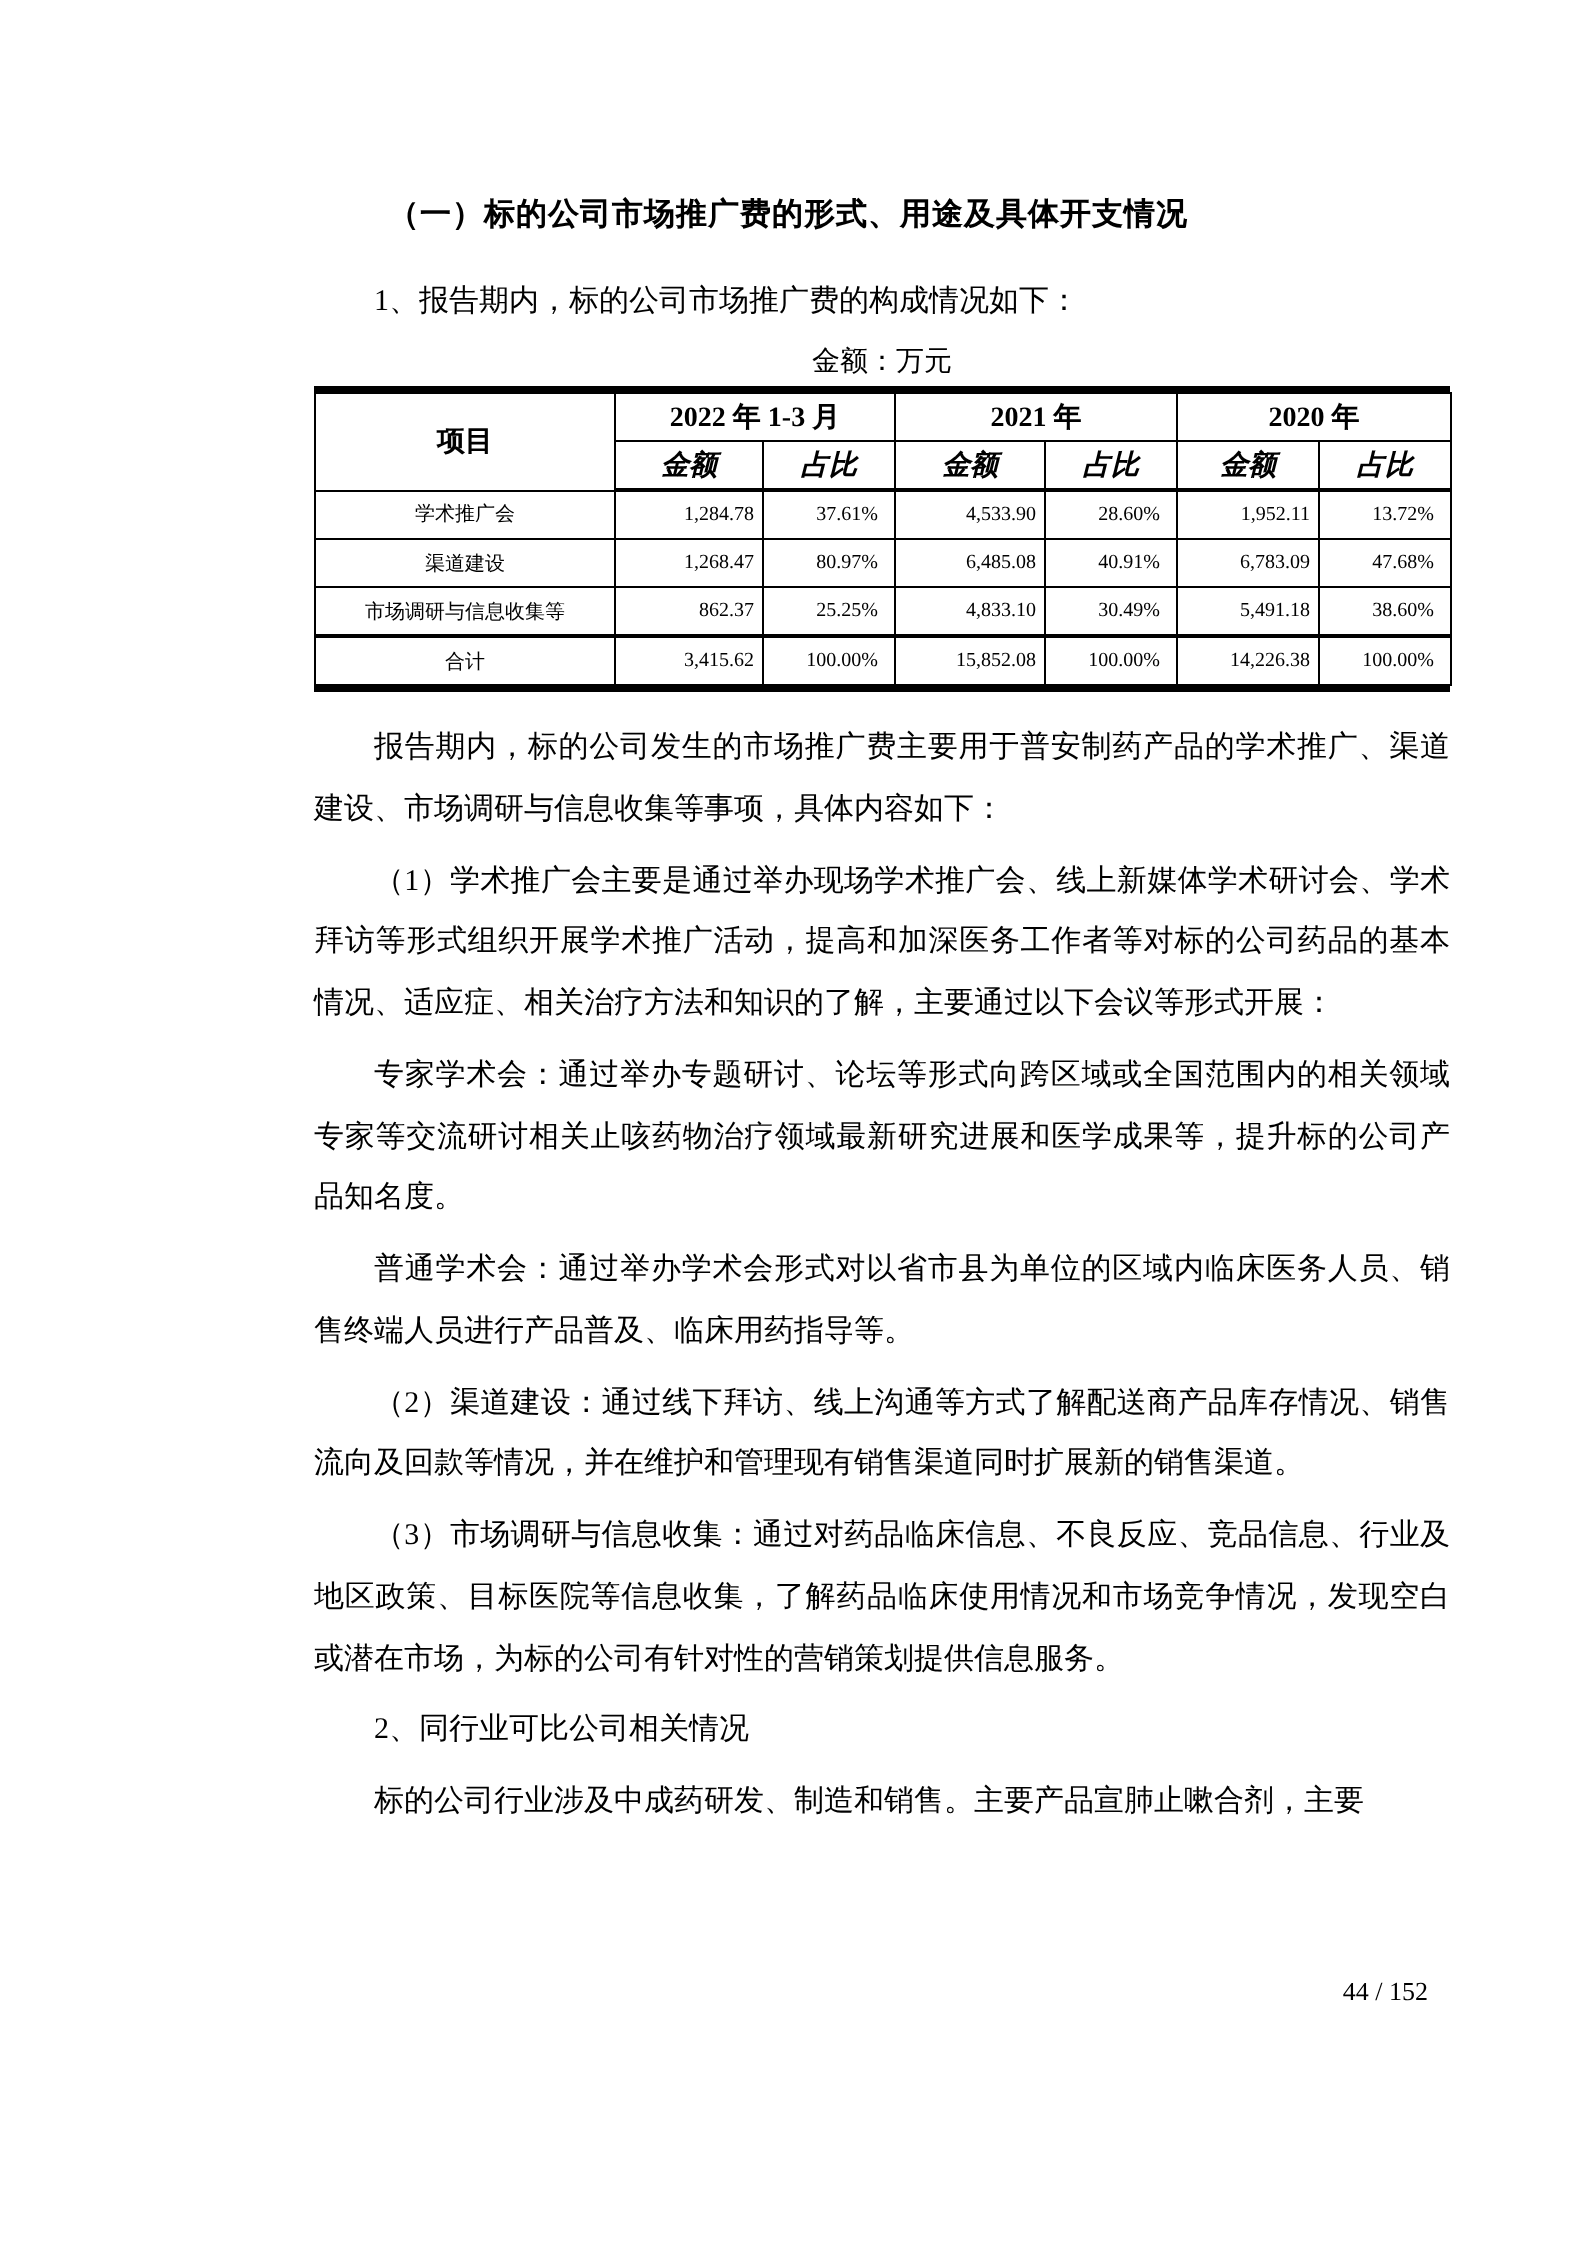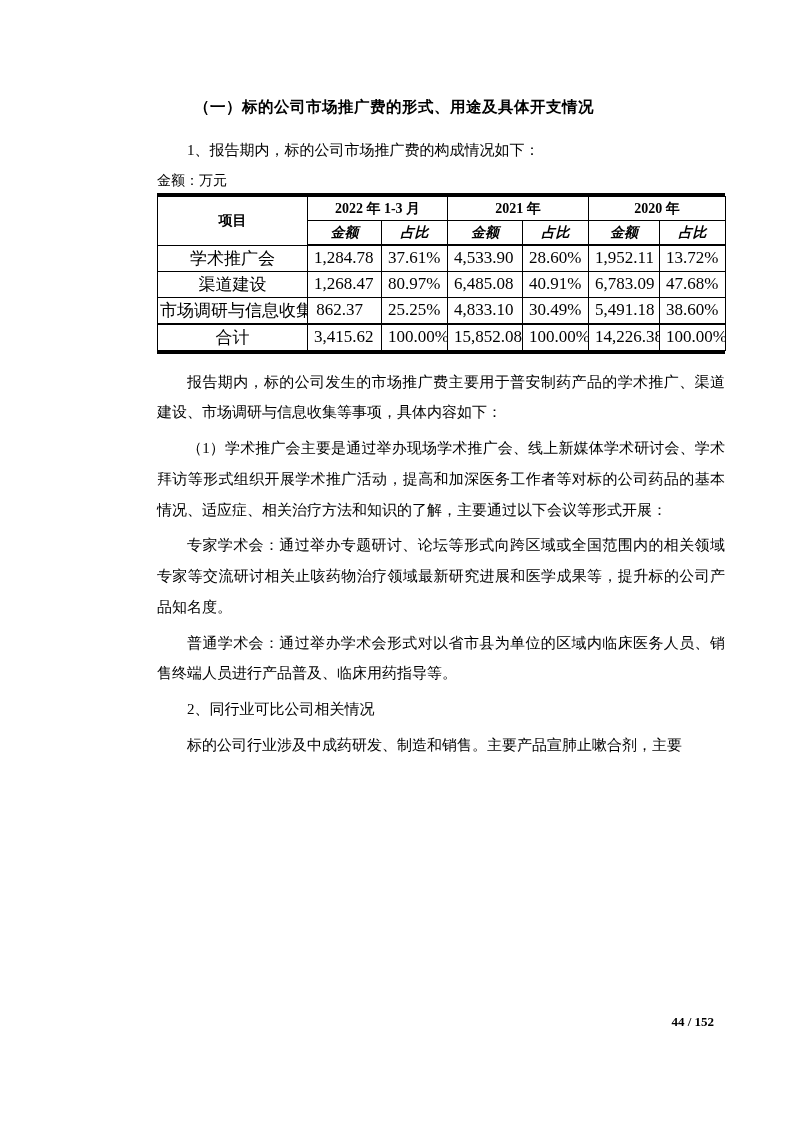--- a/index.html
+++ b/index.html
@@ -14,51 +14,51 @@
   }
   .heading {
     font-size:15.5px; font-weight:bold;
     margin:0 0 23px 0; padding-left:37px;
     letter-spacing:0.5px;
   }
   .intro {
     font-size:15px; margin:0 0 12px 0; text-indent:2em;
   }
   .unit-note {
-    font-size:14px; text-align:left; margin:0 0 3px 0;
+    font-size:14px; text-align:center; margin:0 0 3px 0;
   }
   .table-wrap {
     border-top:3px solid #000;
     border-bottom:3px solid #000;
   }
   table.expense-table {
     width:100%; border-collapse:collapse; table-layout:fixed;
   }
   .expense-table th, .expense-table td {
     border:1px solid #000;
     height:21px; padding:1px 6px;
-    font-size:17px; overflow:hidden; white-space:nowrap;
+    font-size:10px; overflow:hidden; white-space:nowrap;
   }
   .expense-table thead th {
     font-weight:bold; text-align:center; font-size:14px;
   }
   .expense-table thead tr.subhead th { border-bottom-width:2px;font-style:italic; }
   .expense-table td.item { text-align:center; padding:1px 2px; }
-  .expense-table td.num { text-align:right; padding-right:18px; }
+  .expense-table td.num { text-align:right; padding-right:4px; }
   .expense-table td.pct { text-align:right; padding-right:8px; }
   .expense-table tr.total td { font-weight:normal; border-top-width:2px; }
   .body-text { margin-top:13px; }
   .para {
     font-size:15px; line-height:2.05;
     text-align:justify; text-indent:2em;
     margin:0 0 5px 0;
   }
   .page-number {
-    position:absolute; top:1014px; right:123px;
-    font-size:13px; font-weight:bold;
+    position:absolute; top:988px; right:123px;
+    font-size:13px; font-weight:normal;
   }
 </style>
 </head>
 <body>
 
 <div class="page">
 
   <div class="heading">（一）标的公司市场推广费的形式、用途及具体开支情况</div>
 
   <p class="intro">1、报告期内，标的公司市场推广费的构成情况如下：</p>
@@ -131,19 +131,21 @@
         </tr>
       </tbody>
     </table>
   </div>
 
   <div class="body-text">
     <p class="para">报告期内，标的公司发生的市场推广费主要用于普安制药产品的学术推广、渠道建设、市场调研与信息收集等事项，具体内容如下：</p>
     <p class="para">（1）学术推广会主要是通过举办现场学术推广会、线上新媒体学术研讨会、学术拜访等形式组织开展学术推广活动，提高和加深医务工作者等对标的公司药品的基本情况、适应症、相关治疗方法和知识的了解，主要通过以下会议等形式开展：</p>
     <p class="para">专家学术会：通过举办专题研讨、论坛等形式向跨区域或全国范围内的相关领域专家等交流研讨相关止咳药物治疗领域最新研究进展和医学成果等，提升标的公司产品知名度。</p>
     <p class="para">普通学术会：通过举办学术会形式对以省市县为单位的区域内临床医务人员、销售终端人员进行产品普及、临床用药指导等。</p>
+    <p class="para">（2）渠道建设：通过线下拜访、线上沟通等方式了解配送商产品库存情况、销售流向及回款等情况，并在维护和管理现有销售渠道同时扩展新的销售渠道。</p>
+    <p class="para">（3）市场调研与信息收集：通过对药品临床信息、不良反应、竞品信息、行业及地区政策、目标医院等信息收集，了解药品临床使用情况和市场竞争情况，发现空白或潜在市场，为标的公司有针对性的营销策划提供信息服务。</p>
     <p class="para">2、同行业可比公司相关情况</p>
     <p class="para">标的公司行业涉及中成药研发、制造和销售。主要产品宣肺止嗽合剂，主要</p>
   </div>
 
   <div class="page-number">44 / 152</div>
 
 </div>
 
 </body></html>

